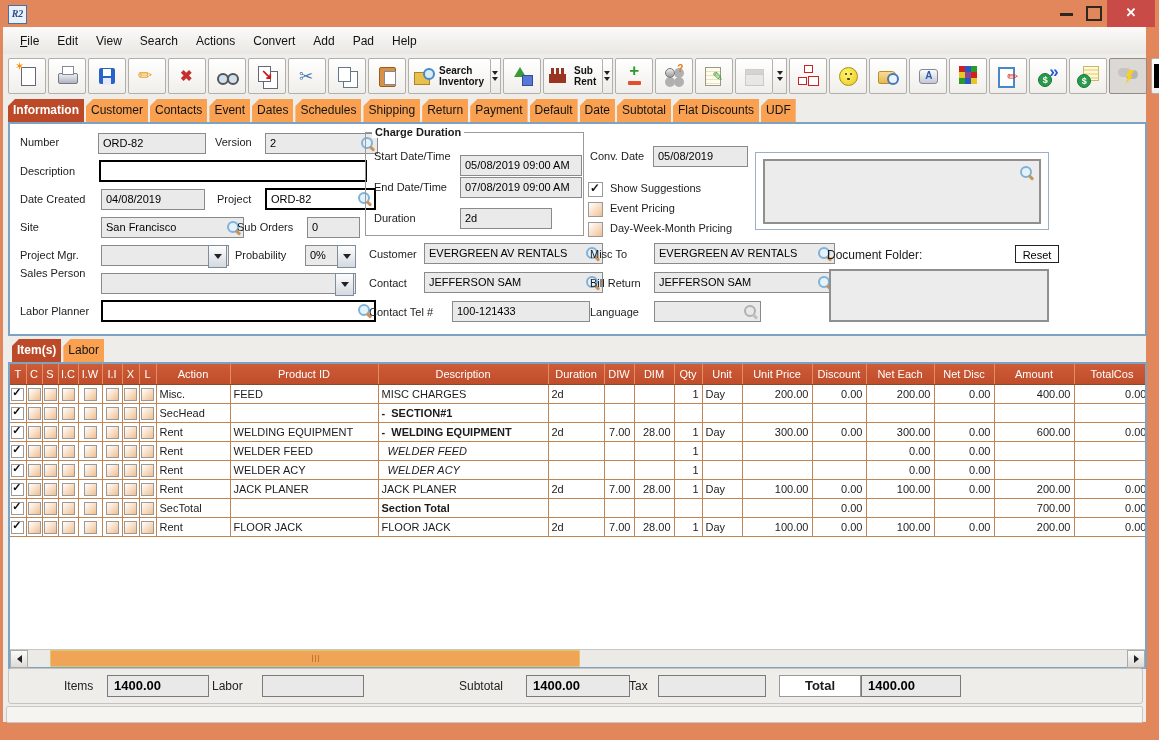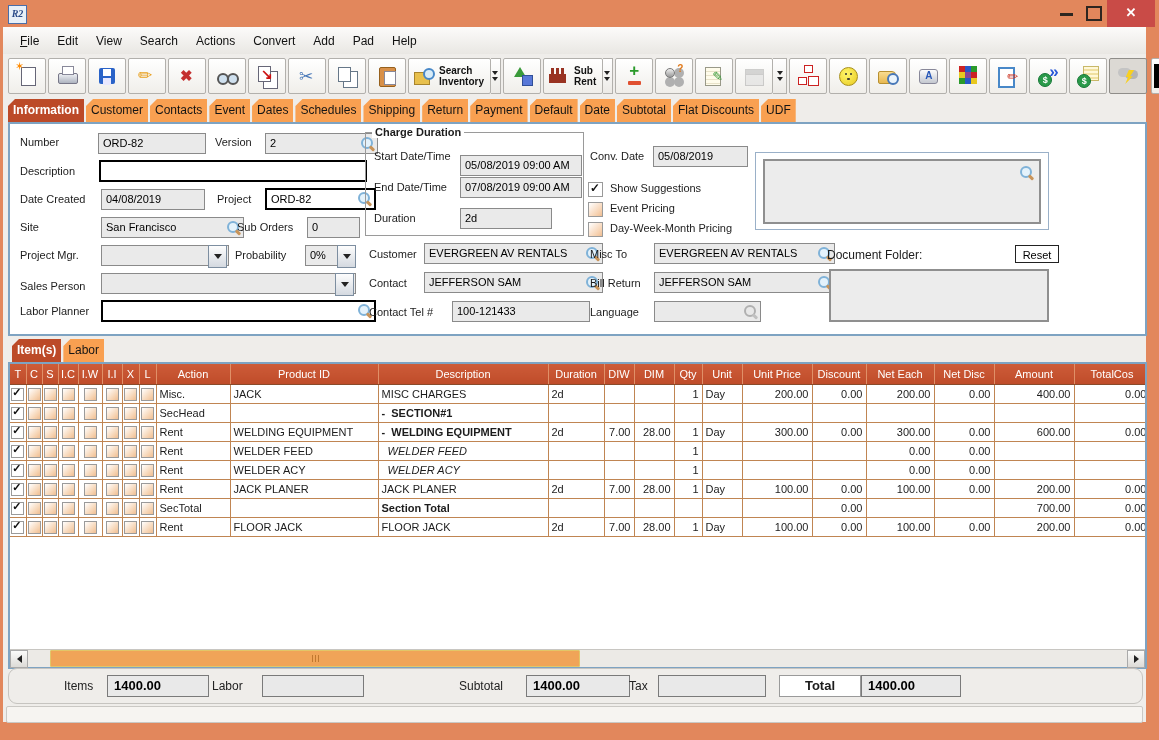--- a/index.html
+++ b/index.html
@@ -146,21 +146,21 @@
   .gcb.on::after{content:"✓";position:absolute;left:0;top:-3px;font-size:11px;font-weight:bold;color:#111}
   .hscroll{position:absolute;left:0;right:0;bottom:0;height:17px;background:#eceae6;border-top:1px solid #c8c6c2}
   .hs-arrow{position:absolute;top:0;width:16px;height:16px;background:linear-gradient(#fbfbfa,#dddbd7);border:1px solid #aaa;
             display:flex;align-items:center;justify-content:center}
   .hs-left{left:0}.hs-right{right:0}
   .tri-l{width:0;height:0;border-top:4px solid transparent;border-bottom:4px solid transparent;border-right:5px solid #222}
   .tri-r{width:0;height:0;border-top:4px solid transparent;border-bottom:4px solid transparent;border-left:5px solid #222}
   .hs-thumb{position:absolute;left:40px;top:0;width:528px;height:15px;background:#f0a458;border:1px solid #e2c668;border-radius:1px}
   .hs-thumb::after{content:"";position:absolute;left:50%;top:4px;width:1px;height:7px;background:#c07830;box-shadow:-3px 0 0 #c07830,3px 0 0 #c07830}
   
-  .totals-box{position:absolute;left:8px;top:668px;width:1133px;height:34px;background:#efedea;border:1px solid #c6c4c0;border-radius:9px}
+  .totals-box{position:absolute;left:8px;top:668px;width:1133px;height:34px;background:#efedea;border:1px solid #c6c4c0;border-radius:3px}
   .t-lbl{position:absolute;font-size:12px;color:#222;white-space:nowrap}
   .t-fld{position:absolute;height:20px;line-height:20px;background:#e9e9e9;border:1px solid #7a7a7a;
          font-size:13px;font-weight:bold;padding:0 6px;color:#000}
   .total-badge{position:absolute;left:770px;top:6px;width:80px;height:20px;background:#fff;border:1px solid #9a9a9a;
                font-size:13px;font-weight:bold;text-align:center;line-height:20px}
   .status-strip{position:absolute;left:6px;top:706px;right:16px;height:15px;background:#f6f4f1;border:1px solid #cac8c4;border-radius:2px}
 </style>
 </head>
 <body>
 
@@ -377,21 +377,21 @@
   <div class="fld lens-pad" style="left:91px;top:121px;width:105px"><span></span><span class="lens"></span></div>
   <div class="ddbtn" style="left:198px;top:121px">
       <span class="tri"></span>
     </div>
   <div class="lbl" style="left:225px;top:125px">Probability</div>
   <div class="fld" style="left:295px;top:121px;width:30px"><span>0%</span></div>
   <div class="ddbtn" style="left:327px;top:121px">
       <span class="tri"></span>
     </div>
 
-  <div class="lbl" style="left:10px;top:156px">Sales Person</div>
+  <div class="lbl" style="left:10px;top:143px">Sales Person</div>
   <div class="fld lens-pad" style="left:91px;top:149px;width:232px"><span></span><span class="lens"></span></div>
   <div class="ddbtn" style="left:325px;top:149px">
       <span class="tri"></span>
     </div>
 
   <div class="lbl" style="left:10px;top:181px">Labor Planner</div>
   <div class="fld white lens-pad" style="left:91px;top:176px;width:250px"><span></span><span class="lens"></span></div>
 
   <div class="gbox" style="left:355px;top:8px;width:217px;height:102px">
     <div class="gbox-title">Charge Duration</div>
@@ -512,21 +512,21 @@
           <tr>
             <td class="ck"><span class="gcb on"></span></td>
             <td class="ck"><span class="gcb"></span></td>
             <td class="ck"><span class="gcb"></span></td>
             <td class="ck"><span class="gcb"></span></td>
             <td class="ck"><span class="gcb"></span></td>
             <td class="ck"><span class="gcb"></span></td>
             <td class="ck"><span class="gcb"></span></td>
             <td class="ck"><span class="gcb"></span></td>
             <td>Misc.</td>
-            <td>JACK</td>
+            <td>FEED</td>
             <td>MISC CHARGES</td>
             <td>2d</td>
             <td class="r"></td>
             <td class="r"></td>
             <td class="r">1</td>
             <td>Day</td>
             <td class="r">200.00</td>
             <td class="r">0.00</td>
             <td class="r">200.00</td>
             <td class="r">0.00</td>

